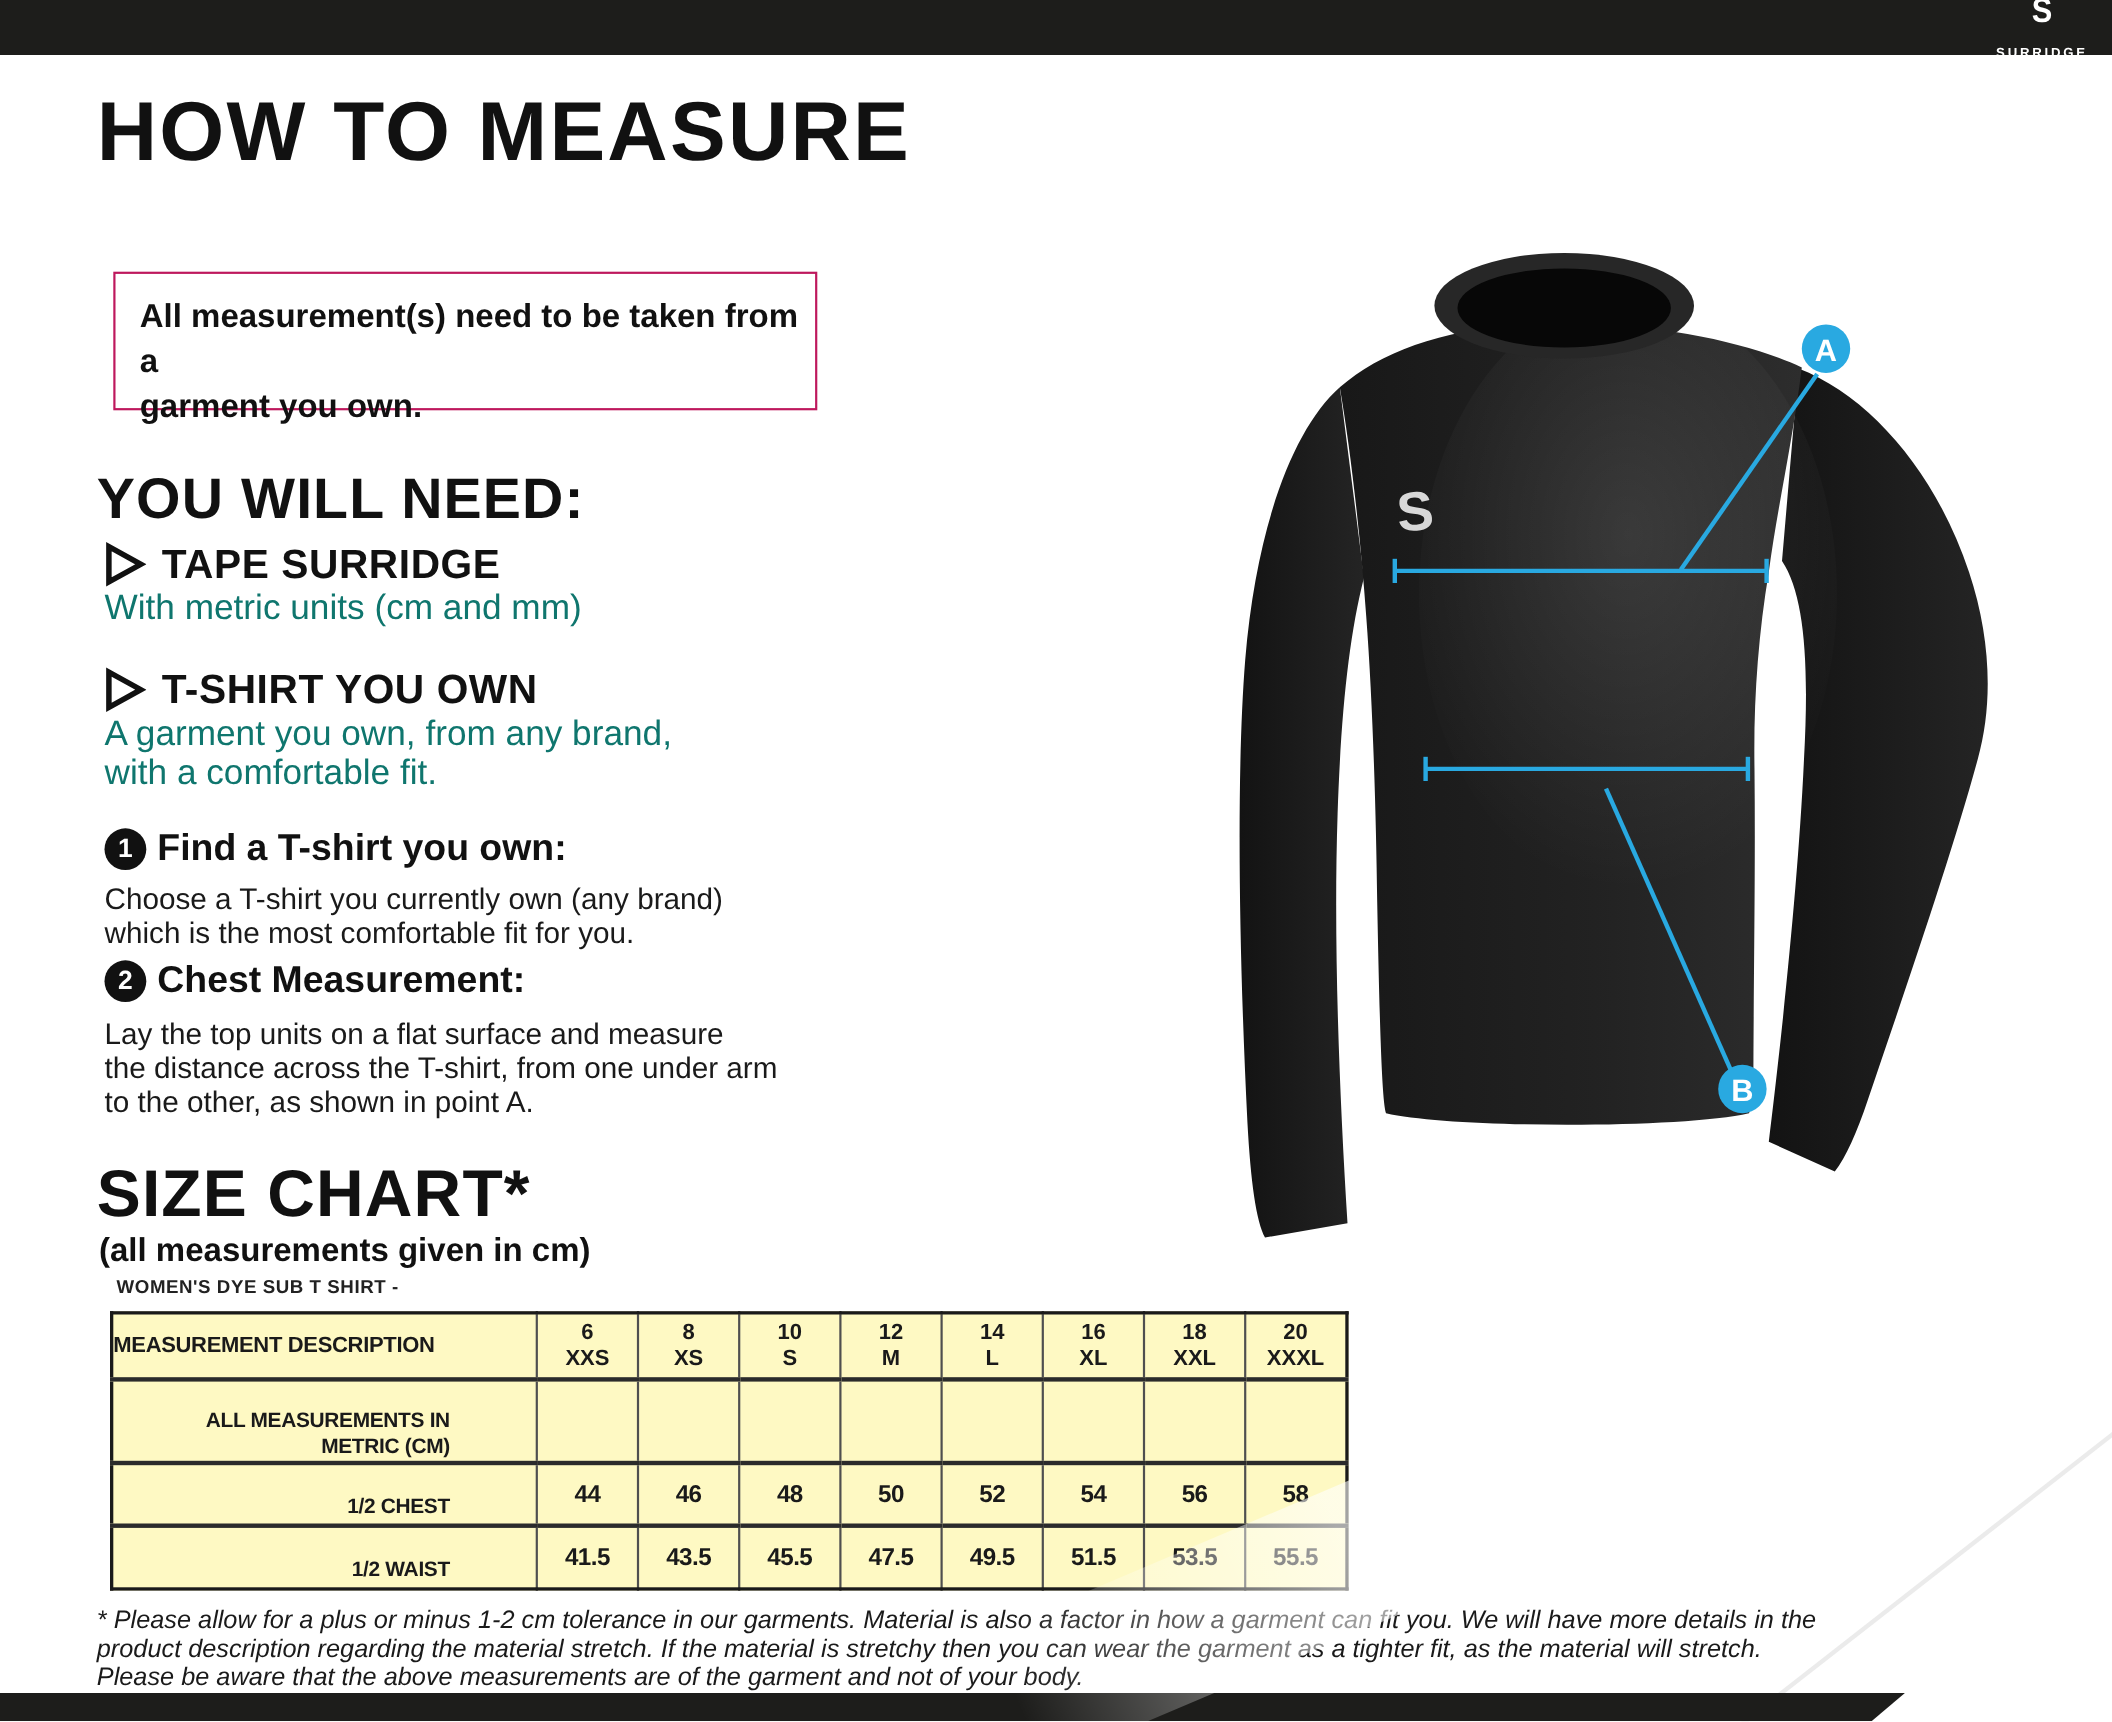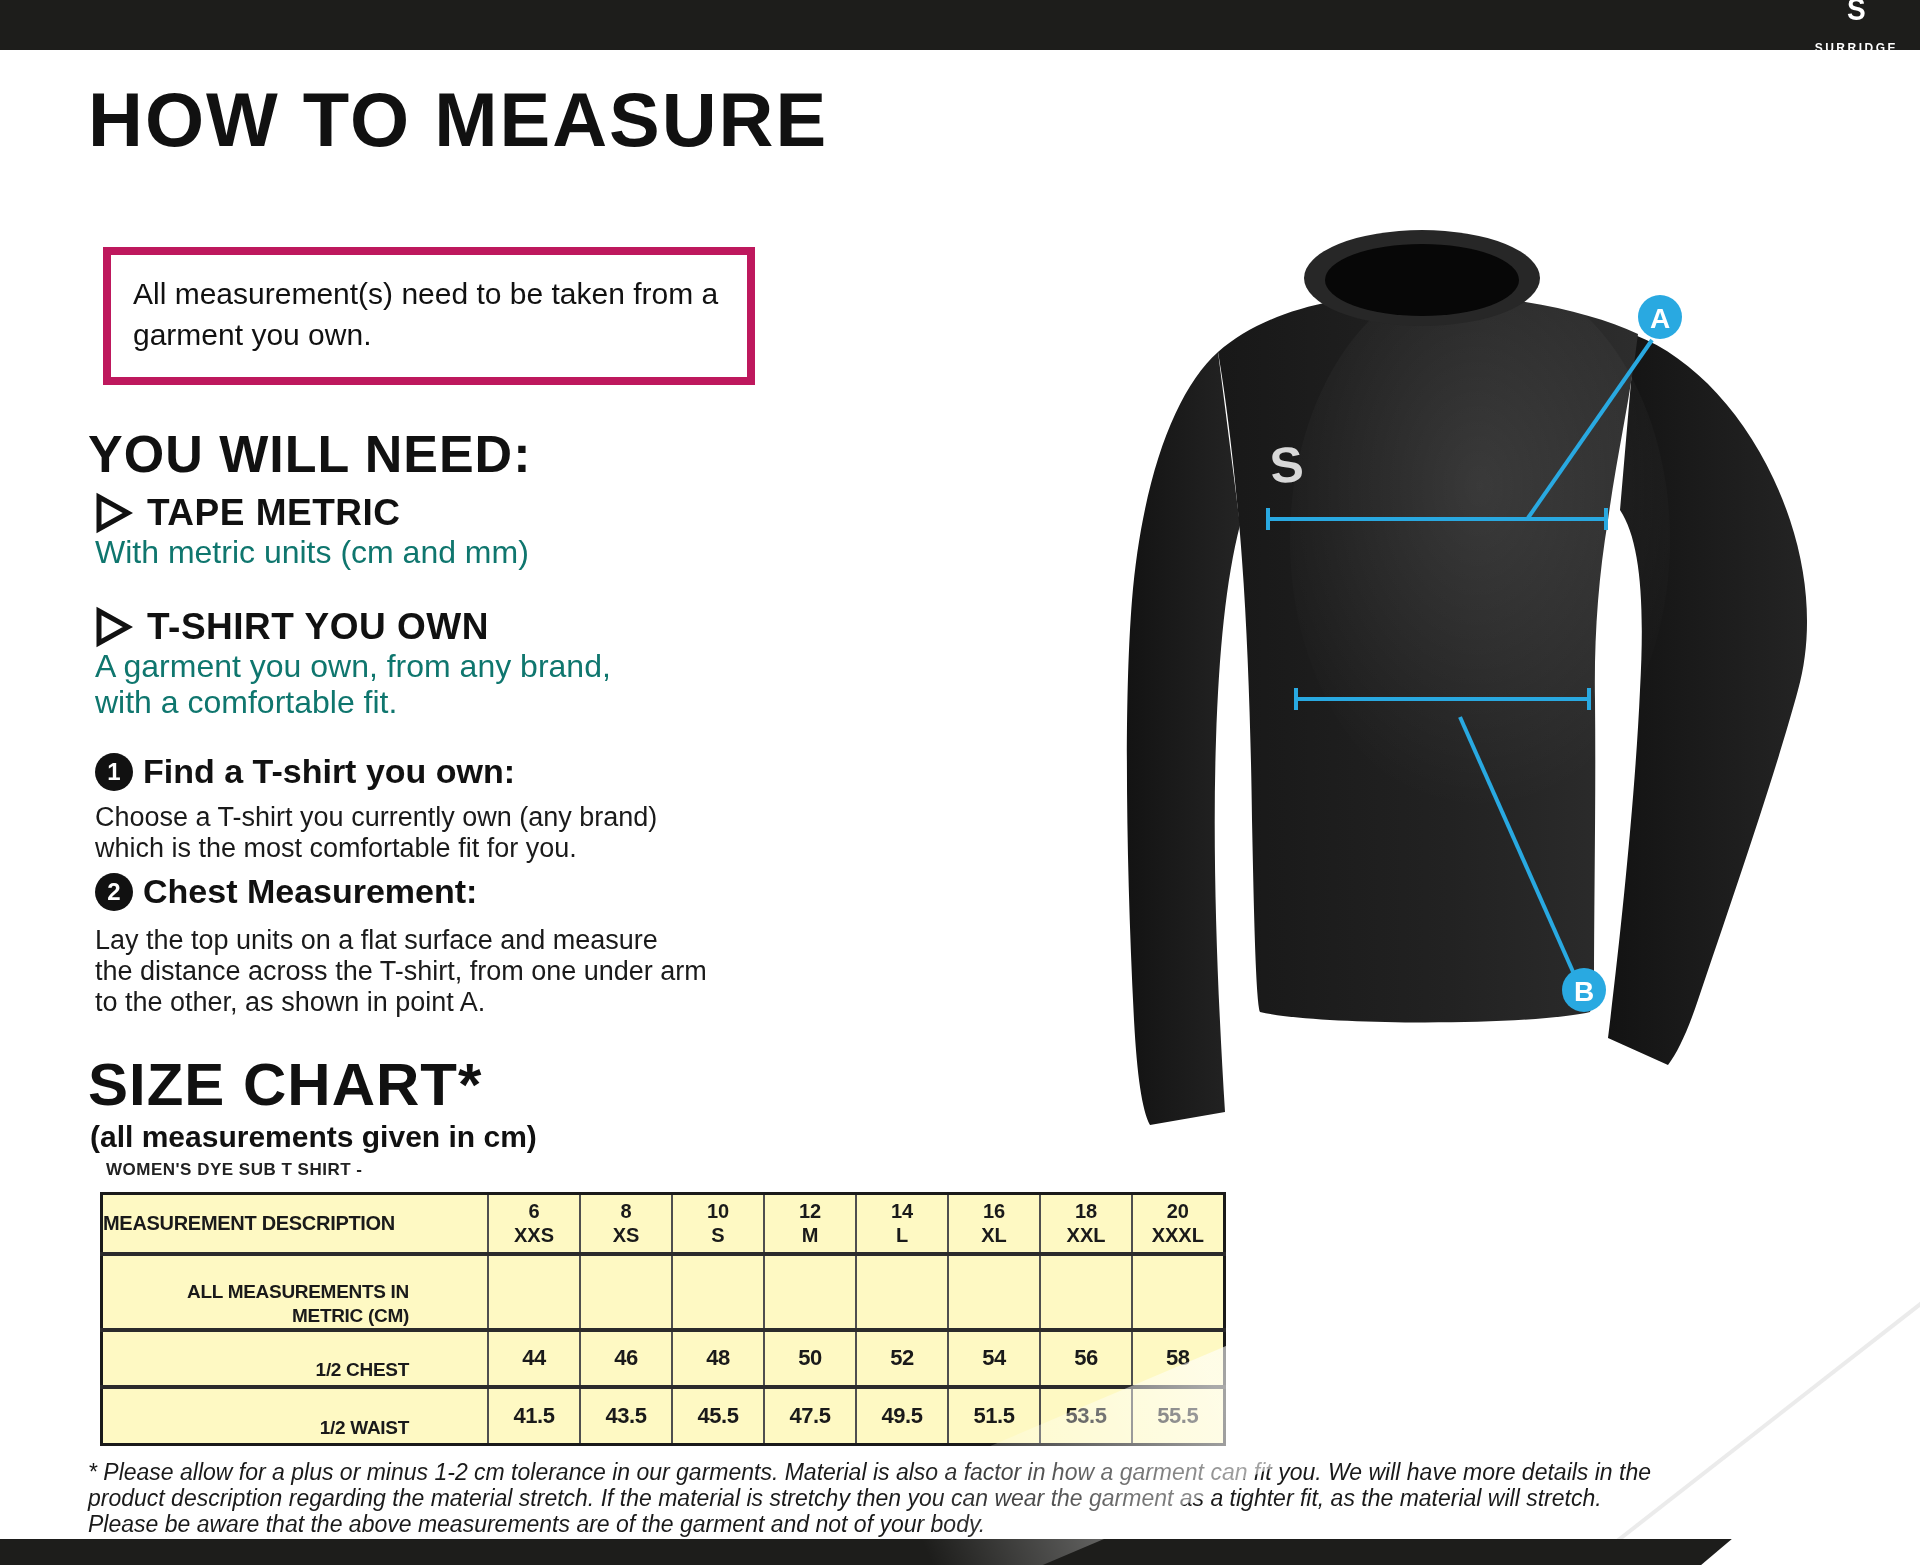--- a/index.html
+++ b/index.html
@@ -6,22 +6,22 @@
   .page{position:relative;width:1920px;height:1565px;background:#fff;overflow:hidden;
         font-family:"Liberation Sans",sans-serif;color:#1a1a1a;}
   
   .top-bar{position:absolute;left:0;top:0;width:1920px;height:50px;background:#1d1d1b;
            display:flex;align-items:center;justify-content:flex-end;}
   .brand{display:flex;flex-direction:column;align-items:center;margin-right:22px;line-height:1;}
   .brand-s{color:#fff;font-weight:bold;font-size:28px;transform:scaleY(1.12);letter-spacing:0;}
   .brand-name{color:#fff;font-size:12px;font-weight:bold;letter-spacing:2.5px;margin-top:18px;}
   
   .h1{position:absolute;left:88px;top:76px;font-size:76px;font-weight:bold;letter-spacing:2px;color:#111;}
-  .notice-box{position:absolute;left:103px;top:247px;width:614px;height:104px;border:8px solid #be185d;
-              padding:18px 0 0 22px;font-size:30px;font-weight:normal;line-height:41px;color:#111;}
+  .notice-box{position:absolute;left:103px;top:247px;width:614px;height:104px;border:2px solid #be185d;
+              padding:18px 0 0 22px;font-size:30px;font-weight:bold;line-height:41px;color:#111;}
   .ywn{position:absolute;left:88px;top:424px;font-size:52px;font-weight:bold;letter-spacing:1px;color:#111;}
   
   .need{position:absolute;left:95px;}
   .need .row{display:flex;align-items:center;}
   .tri{width:38px;height:42px;flex:0 0 38px;margin-right:14px;}
   .need-title{font-size:37px;font-weight:bold;color:#111;letter-spacing:0.5px;}
   .need-desc{font-size:32px;line-height:36px;margin-top:0;color:#0f766e;}
   .item-tape{top:492px;}
   .item-tshirt{top:606px;}
   
@@ -90,21 +90,21 @@
     <div>garment you own.</div>
   </div>
 
   <div class="ywn">YOU WILL NEED:</div>
 
   <div class="need item-tape">
     <div class="row">
       <svg class="tri" viewBox="0 0 38 42">
         <polygon points="4,5 33,21 4,37" fill="#fff" stroke="#111" stroke-width="5" stroke-linejoin="miter"></polygon>
       </svg>
-      <span class="need-title">TAPE METRIC</span>
+      <span class="need-title">TAPE SURRIDGE</span>
     </div>
     <div class="need-desc">
       <div>With metric units (cm and mm)</div>
     </div>
   </div>
 
   <div class="need item-tshirt">
     <div class="row">
       <svg class="tri" viewBox="0 0 38 42">
         <polygon points="4,5 33,21 4,37" fill="#fff" stroke="#111" stroke-width="5" stroke-linejoin="miter"></polygon>

